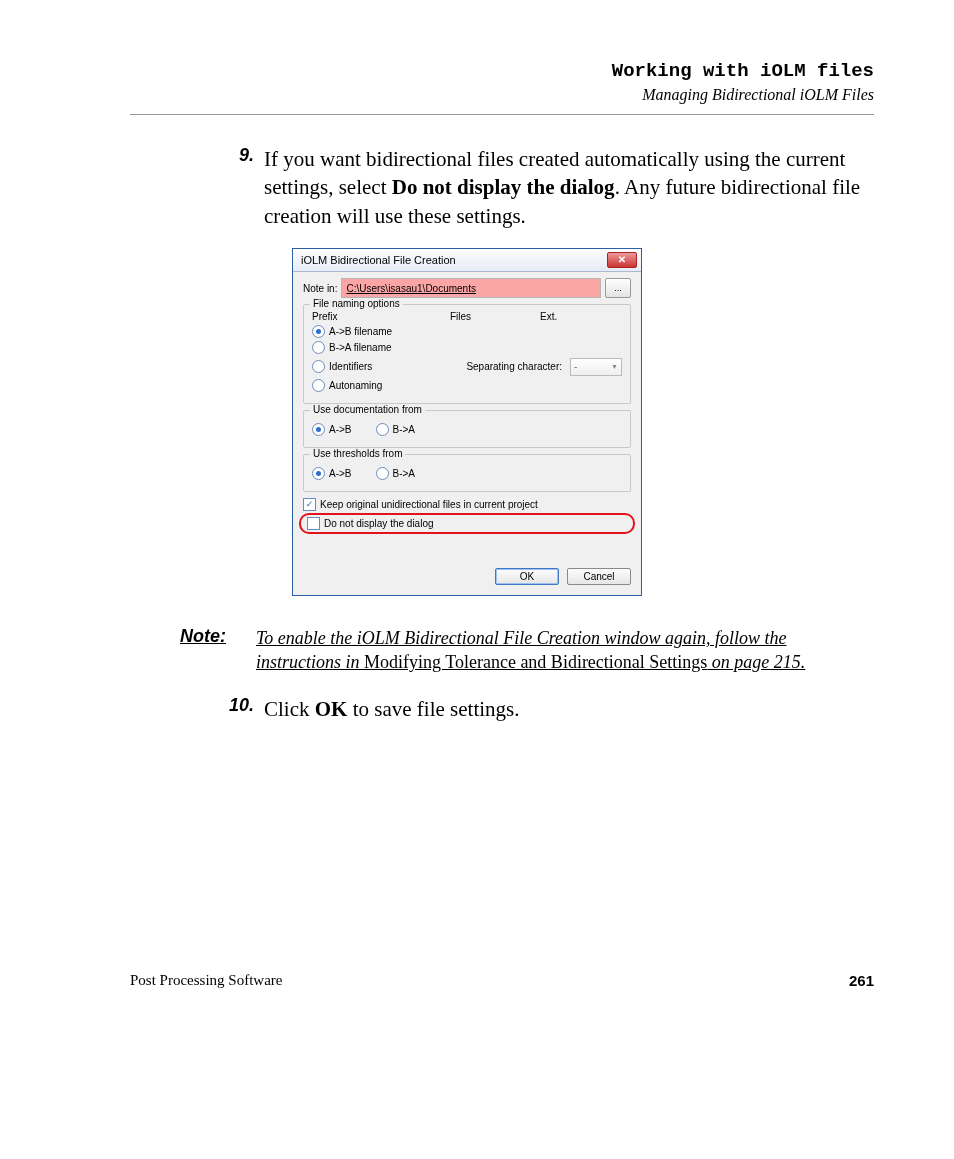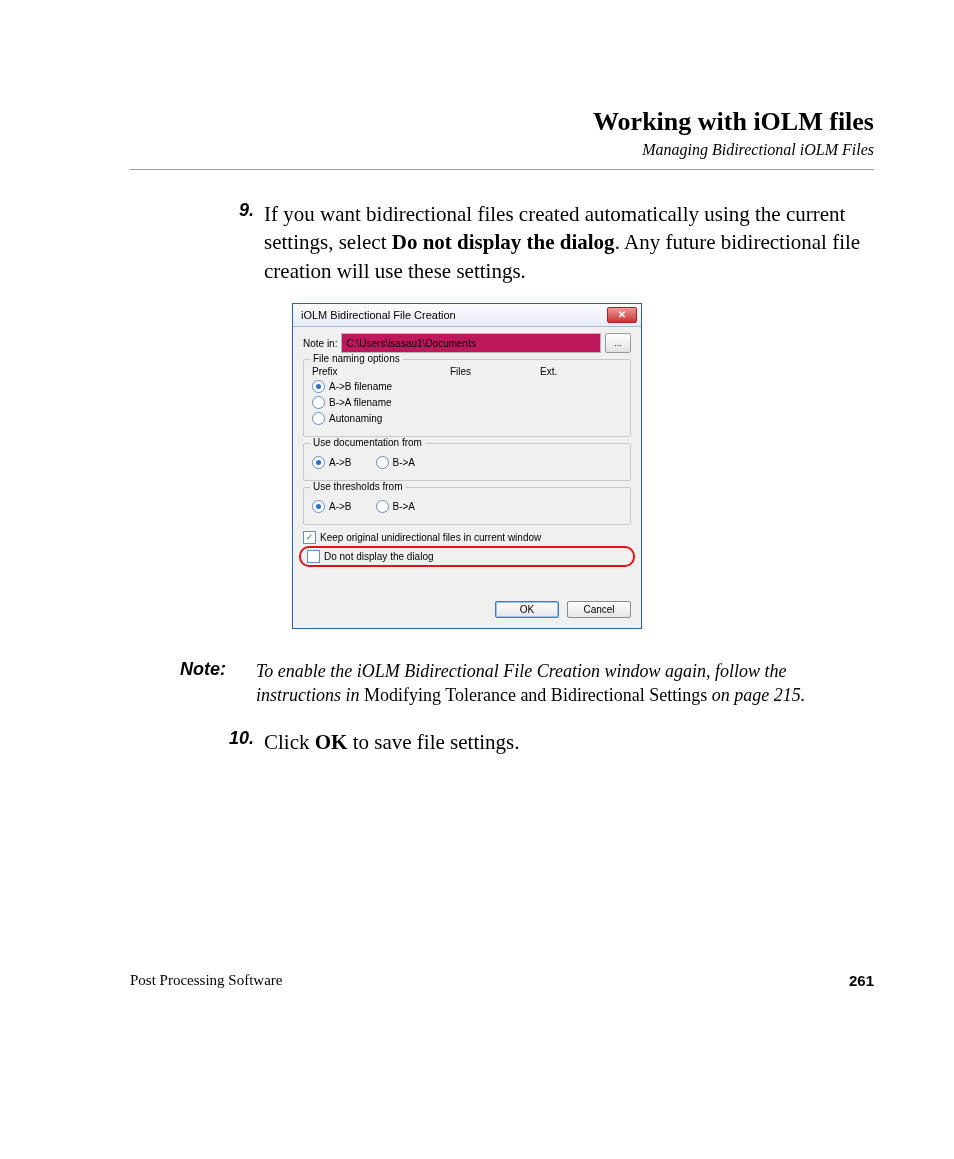--- a/index.html
+++ b/index.html
@@ -16,24 +16,23 @@
     padding: 60px 80px 50px 130px;
     position: relative;
     height: 1049px;
     box-sizing: border-box;
   }
   .header {
     text-align: right;
     margin-bottom: 8px;
   }
   .header .title {
-    font-family: Liberation Serif, serif;
+    font-family: Liberation Mono, monospace;
     font-weight: bold;
-    font-size: 26px;
-    margin-top: 47px;
+    font-size: 19px;
   }
   .header .subtitle {
     font-style: italic;
     font-size: 16px;
     margin-top: 4px;
   }
   .hr {
     border: none;
     border-top: 1px solid #999;
     margin: 10px 0 30px 0;
@@ -112,22 +111,22 @@
     background: linear-gradient(#e99,#c33);
     border:1px solid #a22;
     border-radius:2px;
     display:flex;align-items:center;justify-content:center;
     color:#fff;font-weight:bold;font-size:10px;line-height:1;
   }
   .dlg-body { padding: 6px 10px 10px 10px; }
   .row { display:flex; align-items:center; margin-bottom:4px; gap:4px;}
   .lbl { white-space:nowrap; }
   .path-input {
-    flex:1; border:1px solid #b5b5b5; background:#be185d; height:16px;
-    padding:1px 4px; font-size:10px; font-family:inherit;
+    flex:1; border:1px solid #b5b5b5; background:#fca5a5; height:16px;
+    padding:1px 4px; font-size:10px; font-family:inherit;text-decoration:underline;
   }
   .browse {
     width:24px;height:18px;border:1px solid #999;background:linear-gradient(#fff,#e3e3e3);
     border-radius:2px;font-size:9px;display:flex;align-items:center;justify-content:center;
   }
   .group { border:1px solid #c9c9c9; border-radius:2px; padding:6px 8px 8px 8px; margin:6px 0; position:relative;}
   .group-title { position:absolute; top:-7px; left:6px; background:#f0f0f0; padding:0 3px; font-size:10px;}
   .col-labels { display:flex; margin-bottom:3px;}
   .col-labels > div:nth-child(1){width:138px;}
   .col-labels > div:nth-child(2){width:90px;}
@@ -199,20 +198,31 @@
             <div>Ext.</div>
           </div>
           <div class="radio">
             <span class="radio-dot sel"></span>
             <span>A-&gt;B filename</span>
           </div>
           <div class="radio">
             <span class="radio-dot"></span>
             <span>B-&gt;A filename</span>
           </div>
+          <div class="sep-row">
+            <div class="radio">
+              <span class="radio-dot"></span>
+              <span>Identifiers</span>
+            </div>
+            <span class="sep-label">Separating character:</span>
+            <span class="sep-select">
+              <span>-</span>
+              <span class="arrow">▼</span>
+            </span>
+          </div>
           <div class="radio">
             <span class="radio-dot"></span>
             <span>Autonaming</span>
           </div>
         </div>
 
         <div class="group">
           <div class="group-title">Use documentation from</div>
           <div class="radio-inline">
             <div class="radio">
@@ -235,37 +245,37 @@
             </div>
             <div class="radio">
               <span class="radio-dot"></span>
               <span>B-&gt;A</span>
             </div>
           </div>
         </div>
 
         <div class="chk">
           <span class="chk-box sel"></span>
-          <span>Keep original unidirectional files in current window</span>
+          <span>Keep original unidirectional files in current project</span>
         </div>
 
         <div class="highlight-row">
           <span class="chk-box"></span>
           <span>Do not display the dialog</span>
         </div>
 
         <div class="btn-row">
           <div class="btn ok">OK</div>
           <div class="btn">Cancel</div>
         </div>
       </div>
     </div>
   </div>
 
-  <div class="note-row" style="margin-left:50px;">
+  <div class="note-row" style="margin-left:50px;text-decoration:underline;">
     <div class="note-label">Note:</div>
     <div class="note-body">
       <span>To enable the iOLM Bidirectional File Creation window again, follow the instructions in </span><span class="roman">Modifying Tolerance and Bidirectional Settings</span><span> on page 215.</span>
     </div>
   </div>
 
   <div class="step-row" style="margin-left:90px;">
     <div class="step-num">10.</div>
     <div class="step-body">
       <span>Click </span><b>OK</b><span> to save file settings.</span>

